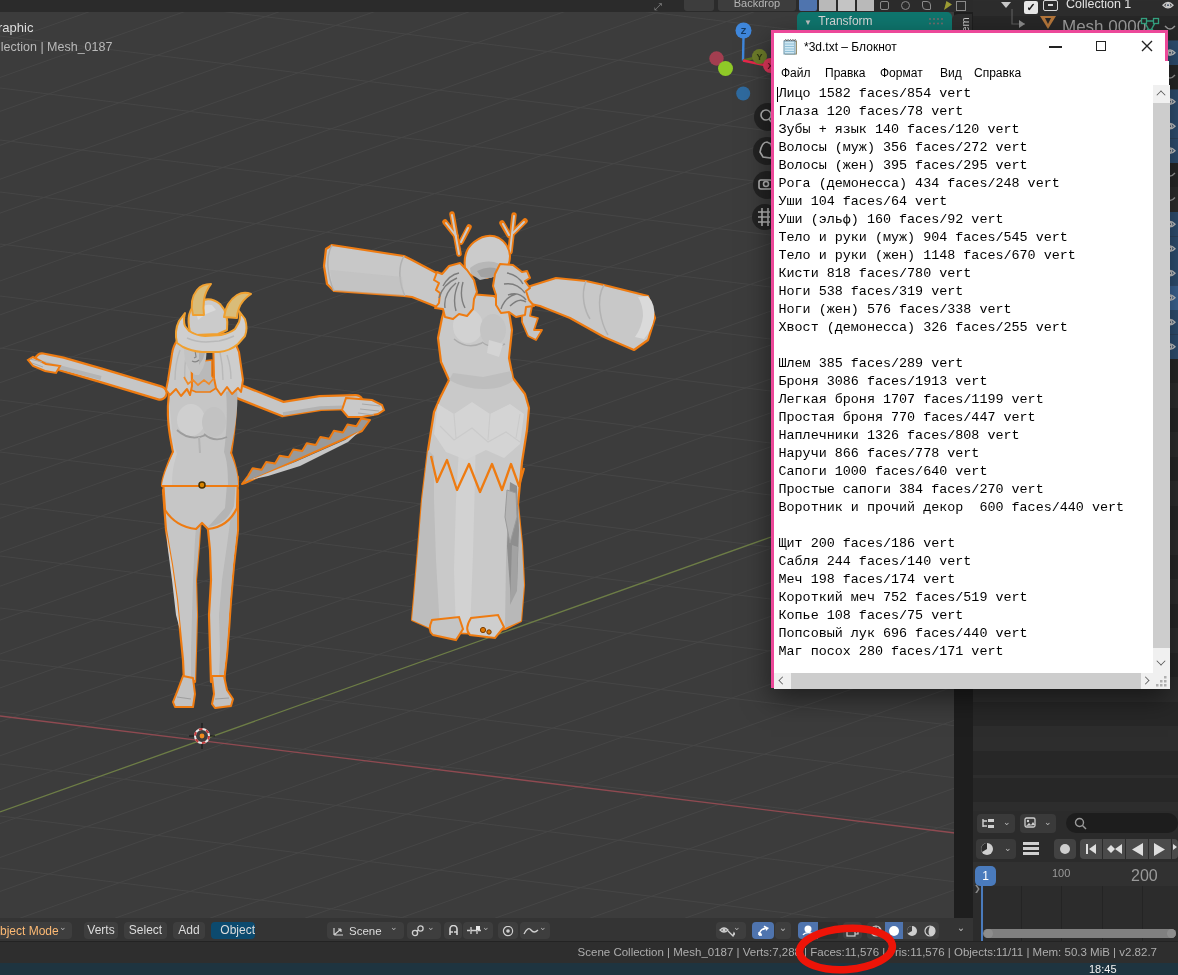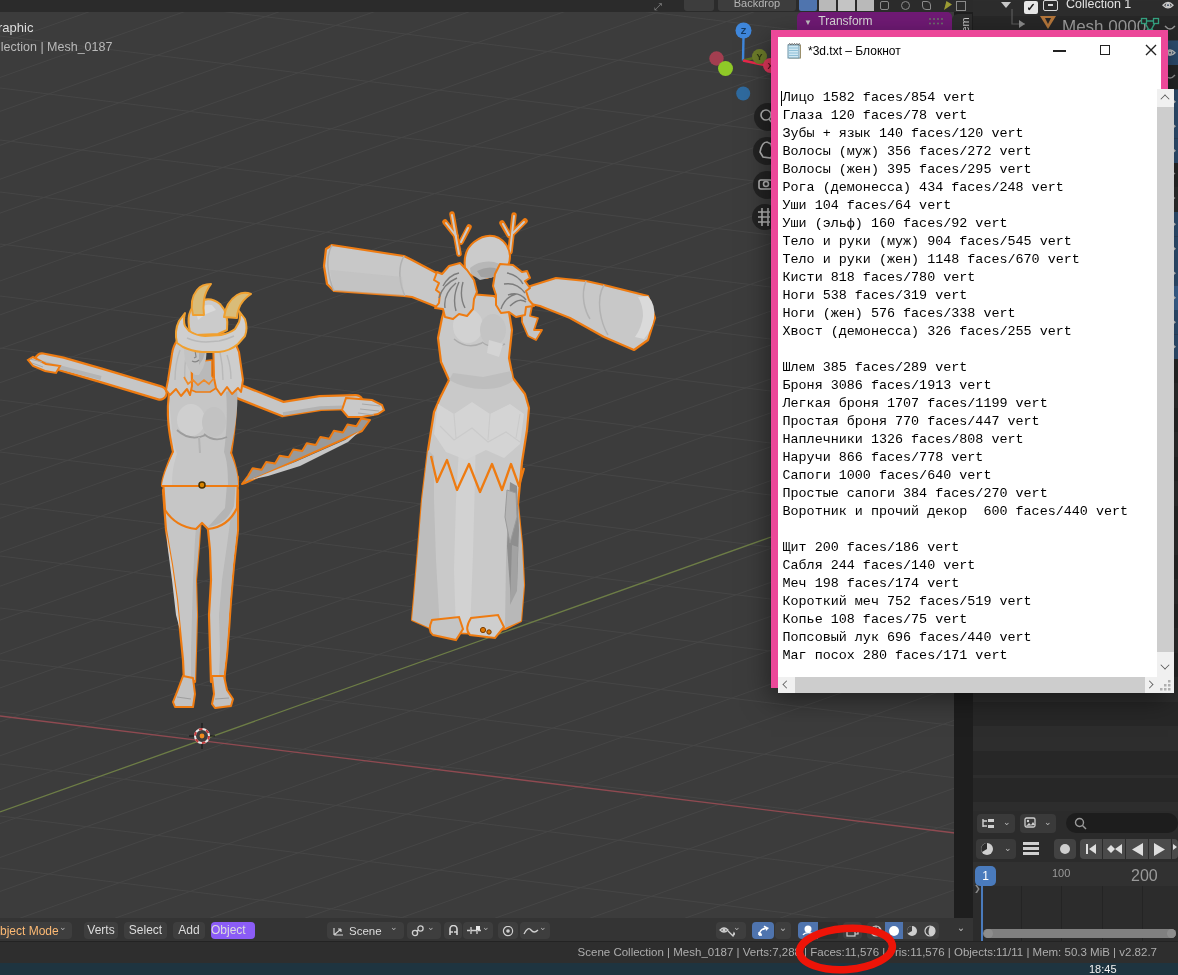--- a/index.html
+++ b/index.html
@@ -253,21 +253,21 @@
   <rect x="759" y="180" width="13" height="9" rx="2"></rect>
       <circle cx="766" cy="184" r="2.5"></circle>
   <path d="M758,212 h12 M758,217 h12 M758,222 h12 M762,208 v18 M768,208 v18"></path>
  </g>
 </svg>
 
 <div class="abs" style="left:-2px;top:20px;color:#dedede;font-size:13px">raphic</div>
 <div class="abs" style="left:-2px;top:40px;color:#b9b9b9;font-size:12.5px">llection | Mesh_0187</div>
 
 <div class="abs" style="left:954px;top:12px;width:19px;height:906px;background:#1e1e1e"></div>
-<div class="abs" style="left:797px;top:12px;width:155px;height:18px;background:#701a75;border-radius:5px 5px 0 0;color:#d8d8d8;font-size:12px;line-height:18px">
+<div class="abs" style="left:797px;top:12px;width:155px;height:18px;background:#0f766e;border-radius:5px 5px 0 0;color:#d8d8d8;font-size:12px;line-height:18px">
  <span style="margin-left:7px;font-size:8px;color:#c0c0c0">▼</span>&nbsp; Transform
  <svg style="position:absolute;right:8px;top:5px" width="16" height="9">
       <g fill="#6d6d6d">
         <circle cx="2" cy="2" r="1.1"></circle>
         <circle cx="6" cy="2" r="1.1"></circle>
         <circle cx="10" cy="2" r="1.1"></circle>
         <circle cx="14" cy="2" r="1.1"></circle>
         <circle cx="2" cy="6.5" r="1.1"></circle>
         <circle cx="6" cy="6.5" r="1.1"></circle>
         <circle cx="10" cy="6.5" r="1.1"></circle>
@@ -458,21 +458,21 @@
  <div class="abs" style="left:194px;top:93px;width:9px;height:9px;background:#8d8d8d;border-radius:50%"></div>
 </div>
 
 <div class="abs" style="left:0;top:918px;width:973px;height:24px;background:#343434">
  <div class="abs" style="left:-34px;top:4px;width:106px;height:17px;background:#3e3e3e;border-radius:4px;color:#dcdcdc;font-size:12px;text-align:center;line-height:16px;"></div>
  <div class="abs" style="left:0px;top:6px;color:#fdba74;font-size:12px">bject Mode</div>
  <div class="abs" style="left:59px;top:4px;color:#b0b0b0;font-size:9px">⌄</div>
  <div class="abs" style="left:84px;top:4px;width:34px;height:17px;background:#3e3e3e;border-radius:4px;color:#dcdcdc;font-size:12px;text-align:center;line-height:16px;">Verts</div>
  <div class="abs" style="left:124px;top:4px;width:43px;height:17px;background:#3e3e3e;border-radius:4px;color:#dcdcdc;font-size:12px;text-align:center;line-height:16px;">Select</div>
  <div class="abs" style="left:173px;top:4px;width:32px;height:17px;background:#3e3e3e;border-radius:4px;color:#dcdcdc;font-size:12px;text-align:center;line-height:16px;">Add</div>
- <div class="abs" style="left:211px;top:4px;width:44px;height:17px;background:#8b5cf6;border-radius:4px;color:#dcdcdc;font-size:12px;text-align:left;line-height:16px;">Object</div>
+ <div class="abs" style="left:211px;top:4px;width:44px;height:17px;background:#0c4a6e;border-radius:4px;color:#dcdcdc;font-size:12px;text-align:right;line-height:16px;">Object</div>
  <div class="abs" style="left:327px;top:4px;width:77px;height:17px;background:#3e3e3e;border-radius:4px;color:#dcdcdc;font-size:12px;text-align:center;line-height:16px;"></div>
  <svg class="abs" style="left:332px;top:8px" width="13" height="11">
       <path d="M2,9 V2 M2,9 H11 M2,9 L9,3 M9,3 l0,3 M9,3 l-3,0" stroke="#cfcfcf" fill="none" stroke-width="1.2"></path>
     </svg>
  <div class="abs" style="left:349px;top:7px;color:#dcdcdc;font-size:11.5px">Scene</div>
  <div class="abs" style="left:390px;top:4px;color:#b0b0b0;font-size:9px">⌄</div>
  <div class="abs" style="left:407px;top:4px;width:34px;height:17px;background:#3e3e3e;border-radius:4px;color:#dcdcdc;font-size:12px;text-align:center;line-height:16px;"></div>
  <svg class="abs" style="left:411px;top:7px" width="14" height="12">
       <circle cx="4" cy="8" r="2.6" fill="none" stroke="#cfcfcf" stroke-width="1.3"></circle>
       <circle cx="9.5" cy="3.5" r="2.6" fill="none" stroke="#cfcfcf" stroke-width="1.3"></circle>
@@ -548,35 +548,42 @@
  <div class="abs" style="right:21px;top:4px;color:#adadad;font-size:11.5px;white-space:pre">Scene Collection | Mesh_0187 | Verts:7,288 | Faces:11,576 | Tris:11,576 | Objects:11/11 | Mem: 50.3 MiB | v2.82.7</div>
 </div>
 <div class="abs" style="left:0;top:963px;width:1178px;height:12px;background:#1e3440">
  <div class="abs" style="left:1089px;top:0px;color:#f2f2f2;font-size:11px">18:45</div>
 </div>
 <svg class="abs" style="left:789px;top:921px;z-index:5" width="114" height="56" viewBox="0 0 114 56">
  <ellipse cx="57" cy="28" rx="46.5" ry="20.5" fill="none" stroke="#ee1408" stroke-width="7.5" transform="rotate(-4 57 28)"></ellipse>
 </svg>
 
 <div class="abs" style="left:771px;top:30px;width:397px;height:658px;background:#ffffff;
-  border:7px solid #ec4899;box-shadow:0 10px 26px rgba(0,0,0,0.5)">
+  border:3px solid #ec4899;box-shadow:0 10px 26px rgba(0,0,0,0.5)">
 
  <svg class="abs" style="left:9px;top:6px" width="16" height="17" viewBox="0 0 16 17">
   <rect x="2.5" y="2.5" width="11" height="12.5" fill="#fdfdfb" stroke="#9a8f6b" stroke-width="1"></rect>
   <rect x="1" y="2" width="11" height="13" fill="#cfe7f2" stroke="#6a93a8" stroke-width="1"></rect>
   <path d="M2,5 h9 M2,7.5 h9 M2,10 h9 M2,12.5 h9" stroke="#8fc0d8" stroke-width="1"></path>
   <path d="M1.5,2 l1.2,-1.6 1.2,1.6 1.2,-1.6 1.2,1.6 1.2,-1.6 1.2,1.6 1.2,-1.6 1.2,1.6 1.2,-1.6 1,1.6" fill="none" stroke="#555" stroke-width="0.8"></path>
  </svg>
  <div class="abs" style="left:30px;top:7px;color:#000;font-size:12px">*3d.txt – Блокнот</div>
  <div class="abs" style="left:275px;top:13px;width:13px;height:1.5px;background:#222"></div>
  <div class="abs" style="left:322px;top:8px;width:10px;height:10px;border:1.5px solid #222"></div>
  <svg class="abs" style="left:367px;top:7px" width="12" height="12">
       <path d="M1,1 L11,11 M11,1 L1,11" stroke="#222" stroke-width="1.4"></path>
     </svg>
 
+ <div class="abs" style="left:0;top:28px;width:395px;height:24px;background:#fff;color:#000;font-size:12px">
+  <span class="abs" style="left:7px;top:5px">Файл</span>
+  <span class="abs" style="left:51px;top:5px">Правка</span>
+  <span class="abs" style="left:106px;top:5px">Формат</span>
+  <span class="abs" style="left:166px;top:5px">Вид</span>
+  <span class="abs" style="left:200px;top:5px">Справка</span>
+ </div>
 
  <div class="abs" style="left:0;top:52px;width:379px;height:588px;background:#fff;overflow:hidden">
   <div class="abs" style="left:3px;top:2px;width:1.2px;height:15px;background:#000"></div>
   <pre style="position:absolute;left:4.5px;top:0;font-family:'Liberation Mono',monospace;font-size:13.4px;line-height:18px;color:#000">Лицо 1582 faces/854 vert
 Глаза 120 faces/78 vert
 Зубы + язык 140 faces/120 vert
 Волосы (муж) 356 faces/272 vert
 Волосы (жен) 395 faces/295 vert
 Рога (демонесса) 434 faces/248 vert
 Уши 104 faces/64 vert

